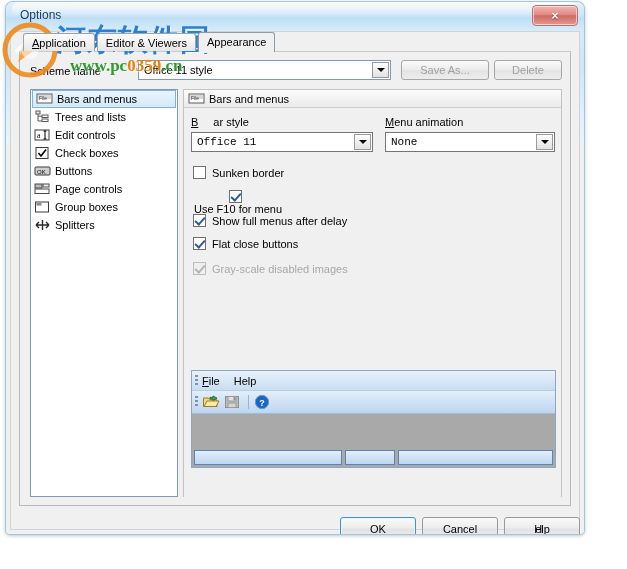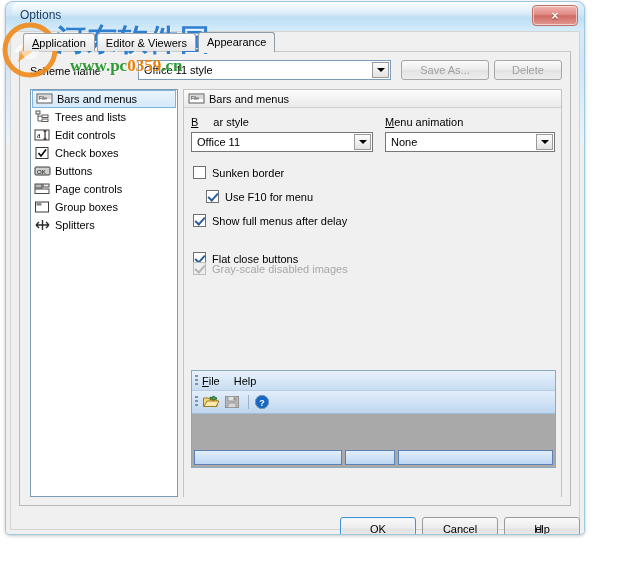--- a/index.html
+++ b/index.html
@@ -80,21 +80,21 @@
   
   #groupbox{position:absolute;left:163px;top:37px;width:379px;height:408px;background:#f5f5f5;
     border:1px solid #c4c4c4;box-sizing:border-box;}
   #gb-head{position:absolute;left:0;top:0;width:100%;height:18px;box-sizing:border-box;
     background:linear-gradient(180deg,#fbfbfb,#eaeaea);border-bottom:1px solid #cfcfcf;
     display:flex;align-items:center;padding-left:4px;}
   #gb-head .gtxt{font-size:11px;margin-left:4px;}
   #gb-body{position:absolute;left:0;top:18px;width:100%;height:389px;background:#f0f0f0;}
 
   .fld-label{position:absolute;font-size:11px;}
-  .combo{position:absolute;height:20px;background:#fff;border:1px solid #767676;box-sizing:border-box;cursor:pointer;}
+  .combo{position:absolute;height:20px;background:#fff;border:1px solid #767676;box-sizing:border-box;cursor:pointer;font-family:Liberation Mono, monospace;}
   .combo .val{position:absolute;left:5px;top:3px;font-size:11px;}
 
   .chk-row{position:absolute;display:flex;align-items:center;font-size:11px;cursor:pointer;}
   .chk{width:13px;height:13px;margin-right:6px;box-sizing:border-box;background:#fff;
     border:1px solid #6f6f6f;position:relative;flex:0 0 13px;}
   .chk.on:after{content:"";position:absolute;left:3px;top:0px;width:4px;height:8px;
     border:solid #2b5d9b;border-width:0 2px 2px 0;transform:rotate(42deg);}
   .chk-row.dis{color:#a8a8a8;cursor:default;}
   .chk-row.dis .chk{background:#efefef;border-color:#bdbdbd;}
   .chk-row.dis .chk.on:after{border-color:#b4b4b4;}
@@ -281,29 +281,29 @@
             <div class="val">None</div>
             <div class="cb-arrow">
                 <i></i>
               </div>
           </div>
 
           <div class="chk-row" style="left:9px;top:58px;">
             <span class="chk"></span>
             <span>Sunken border</span>
           </div>
-          <div class="chk-row" style="left:22px;top:82px;">
+          <div class="chk-row" style="left:10px;top:82px;flex-direction:column;">
             <span class="chk on"></span>
             <span>Use F10 for menu</span>
           </div>
           <div class="chk-row" style="left:9px;top:106px;">
             <span class="chk on"></span>
             <span>Show full menus after delay</span>
           </div>
-          <div class="chk-row" style="left:9px;top:144px;text-align:center;">
+          <div class="chk-row" style="left:9px;top:129px;text-align:center;">
             <span class="chk on"></span>
             <span>Flat close buttons</span>
           </div>
           <div class="chk-row dis" style="left:9px;top:154px;justify-content:space-between;">
             <span class="chk on"></span>
             <span>Gray-scale disabled images</span>
           </div>
 
           <div id="preview">
             <div id="pv-menu">

